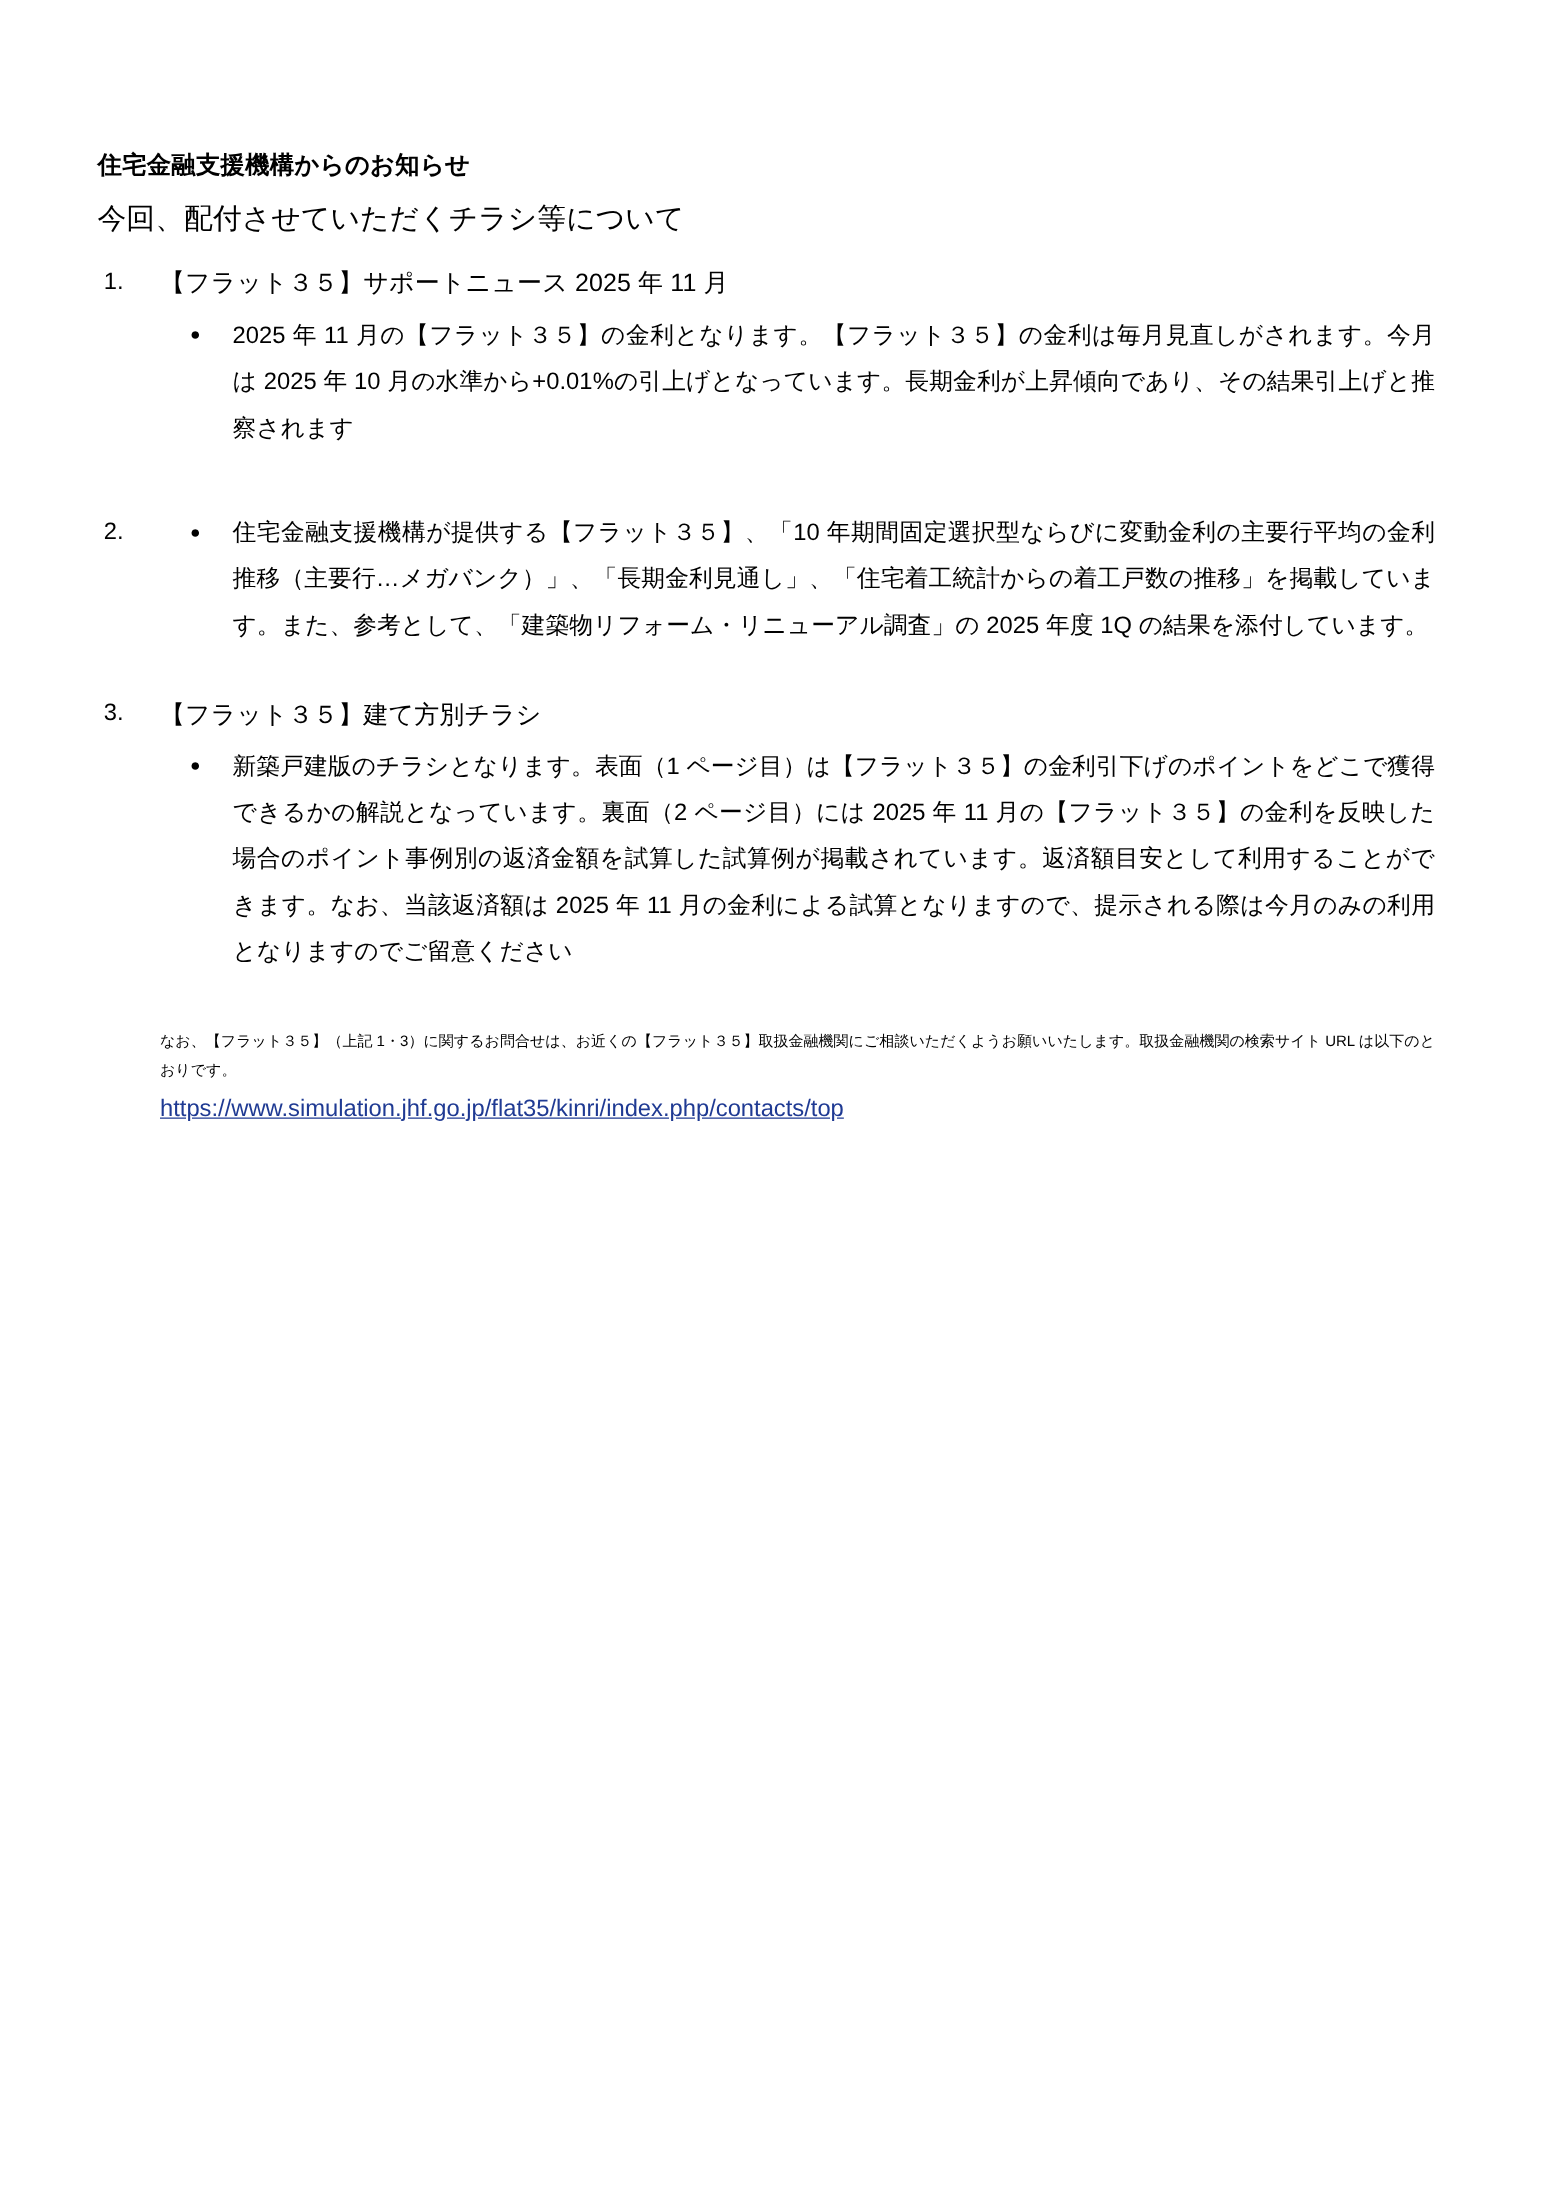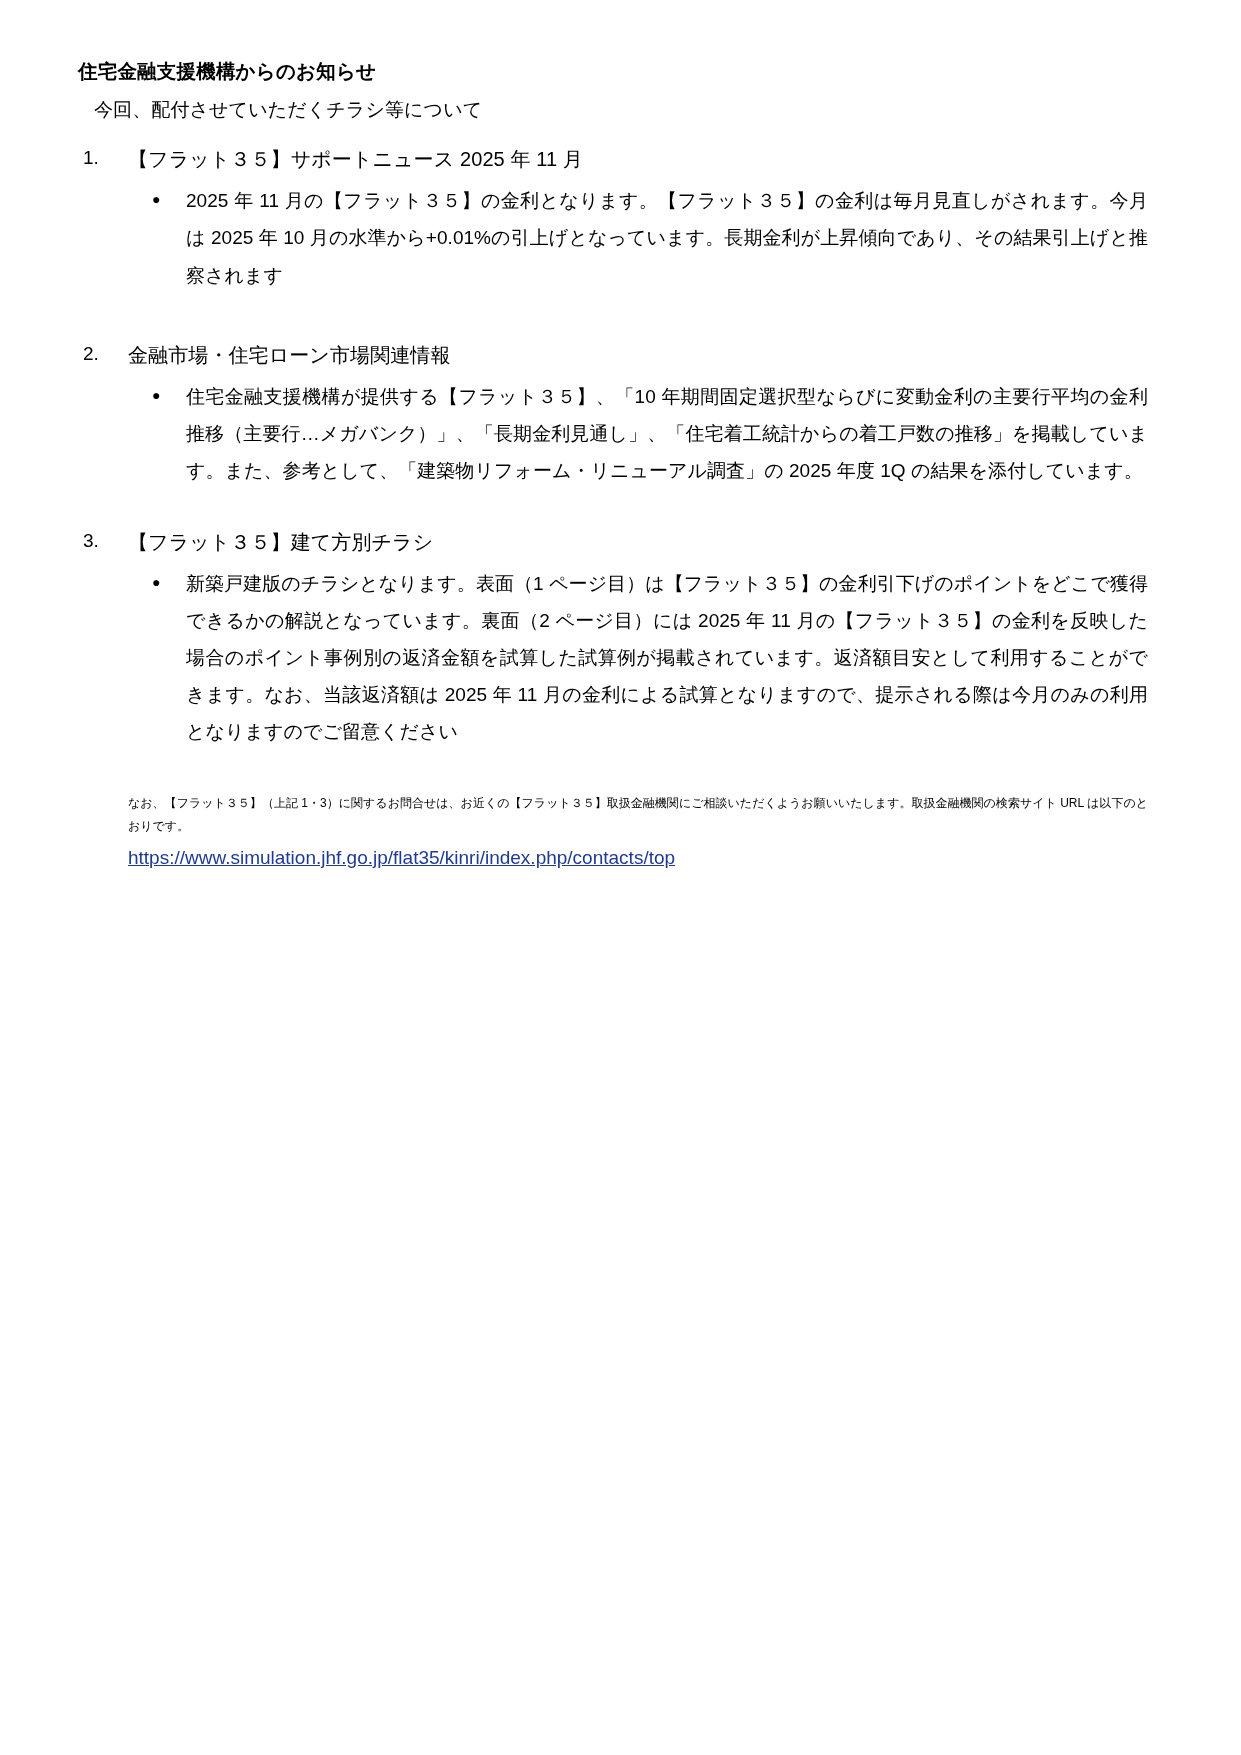--- a/index.html
+++ b/index.html
@@ -13,34 +13,34 @@
     height: 1755px;
     font-family: "Liberation Sans", "DejaVu Sans", sans-serif;
     color: #000000;
     -webkit-font-smoothing: antialiased;
   }
   .page {
     position: relative;
     width: 1241px;
     height: 1446px;
     box-sizing: border-box;
-    padding: 56px 93px 0 78px;
+    padding: 117px 93px 0 78px;
     background: #ffffff;
   }
   .doc-title {
     font-size: 19.5px;
     font-weight: bold;
     line-height: 1.6;
     letter-spacing: 0.2px;
     margin: 0 0 6px 0;
   }
   .lead {
-    font-size: 19px;
+    font-size: 23px;
     line-height: 1.75;
-    margin: 0 0 14px 16px;
+    margin: 0 0 14px 0;
     letter-spacing: 0.1px;
   }
   ol.num-list {
     list-style: none;
     margin: 0;
     padding: 0;
   }
   ol.num-list > li.num-item {
     position: relative;
     padding-left: 50px;
@@ -123,21 +123,20 @@
           <span class="bullet-dot">●</span>
           <p class="para">2025 年 11 月の【フラット３５】の金利となります。【フラット３５】の金利は毎月見直しがされます。今月は 2025 年 10 月の水準から+0.01%の引上げとなっています。長期金利が上昇傾向であり、その結果引上げと推察されます</p>
         </li>
       </ul>
     </li>
 
     <div class="spacer-lg"></div>
 
     <li class="num-item">
       <span class="num-marker">2.</span>
-      <div class="num-heading">金融市場・住宅ローン市場関連情報</div>
       <ul class="bullet-list">
         <li class="bullet-item">
           <span class="bullet-dot">●</span>
           <p class="para">住宅金融支援機構が提供する【フラット３５】、「10 年期間固定選択型ならびに変動金利の主要行平均の金利推移（主要行…メガバンク）」、「長期金利見通し」、「住宅着工統計からの着工戸数の推移」を掲載しています。また、参考として、「建築物リフォーム・リニューアル調査」の 2025 年度 1Q の結果を添付しています。</p>
         </li>
       </ul>
     </li>
 
     <div class="spacer-md"></div>
 

